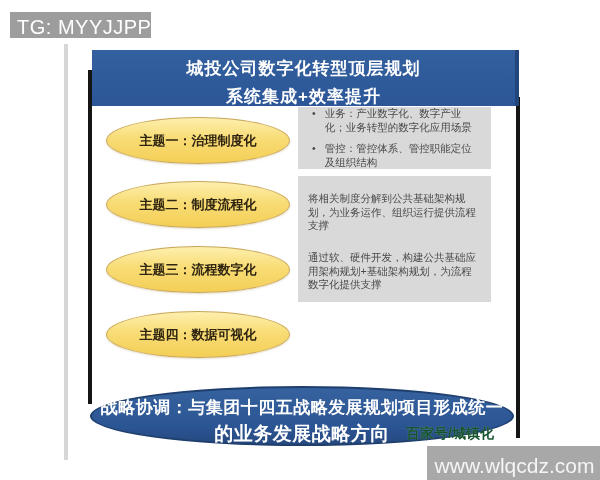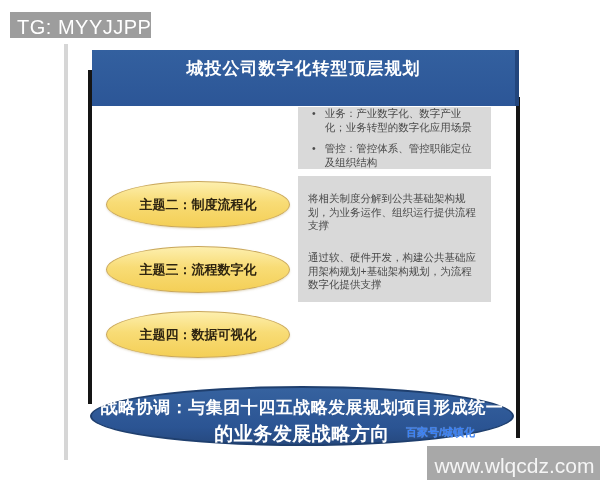--- a/index.html
+++ b/index.html
@@ -69,21 +69,21 @@
     background: linear-gradient(180deg, #36629f 0%, #2b5493 70%, #26497f 100%);
     border: 2px solid #1f3f6e; border-radius: 50%;
     color: #ffffff; font-weight: bold; text-align: center; padding-top: 7px;
   }
   .footer-ellipse .f1 { font-size: 17px; line-height: 22px; letter-spacing: 0.5px; }
   .footer-ellipse .f2 { font-size: 19px; line-height: 22px; letter-spacing: 0.5px; }
 
   
   .credit {
     position: absolute; left: 402px; top: 421px; width: 130px;
-    color: #3b82f6; font-size: 11px; font-weight: bold; white-space: nowrap;
+    color: #14532d; font-size: 14px; font-weight: bold; white-space: nowrap;
     text-shadow: 0 0 1px rgba(255,255,255,0.4);
   }
 
   
   .url-box {
     position: absolute; left: 425px; top: 444px; width: 175px; height: 36px;
     background: #a8a8a8; color: #f5f5f5; font-size: 21px; line-height: 36px;
     text-align: center; white-space: nowrap;
   }
 </style>
@@ -94,22 +94,26 @@
 
   <div class="tg-badge">TG: MYYJJPP</div>
 
   <div class="photo-edge"></div>
 
   <div class="frame-line left"></div>
   <div class="frame-line right"></div>
 
   <div class="banner">
     <div class="t1">城投公司数字化转型顶层规划</div>
+    <div class="t2">系统集成+效率提升</div>
   </div>
 
+  <div class="ellipse e1">
+    <span>主题一：治理制度化</span>
+  </div>
   <div class="desc-box b1">
     <div class="bullet-row">
       <span class="bullet-glyph">•</span>
       <span>业务：产业数字化、数字产业化；业务转型的数字化应用场景</span>
     </div>
     <div class="bullet-row">
       <span class="bullet-glyph">•</span>
       <span>管控：管控体系、管控职能定位及组织结构</span>
     </div>
   </div>

